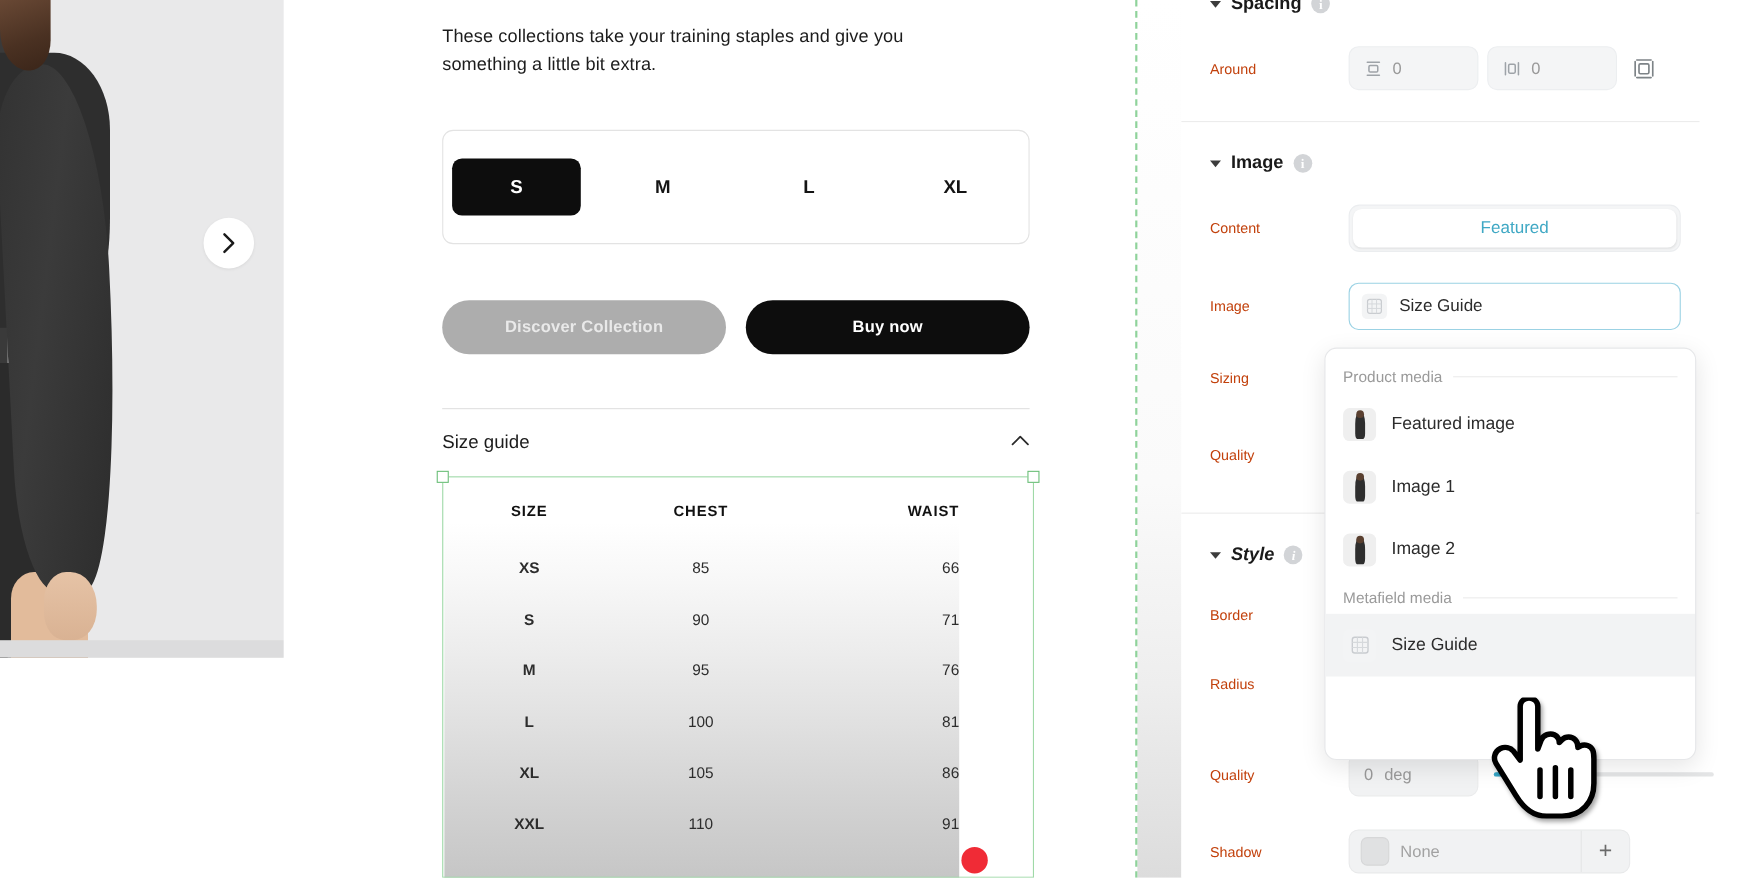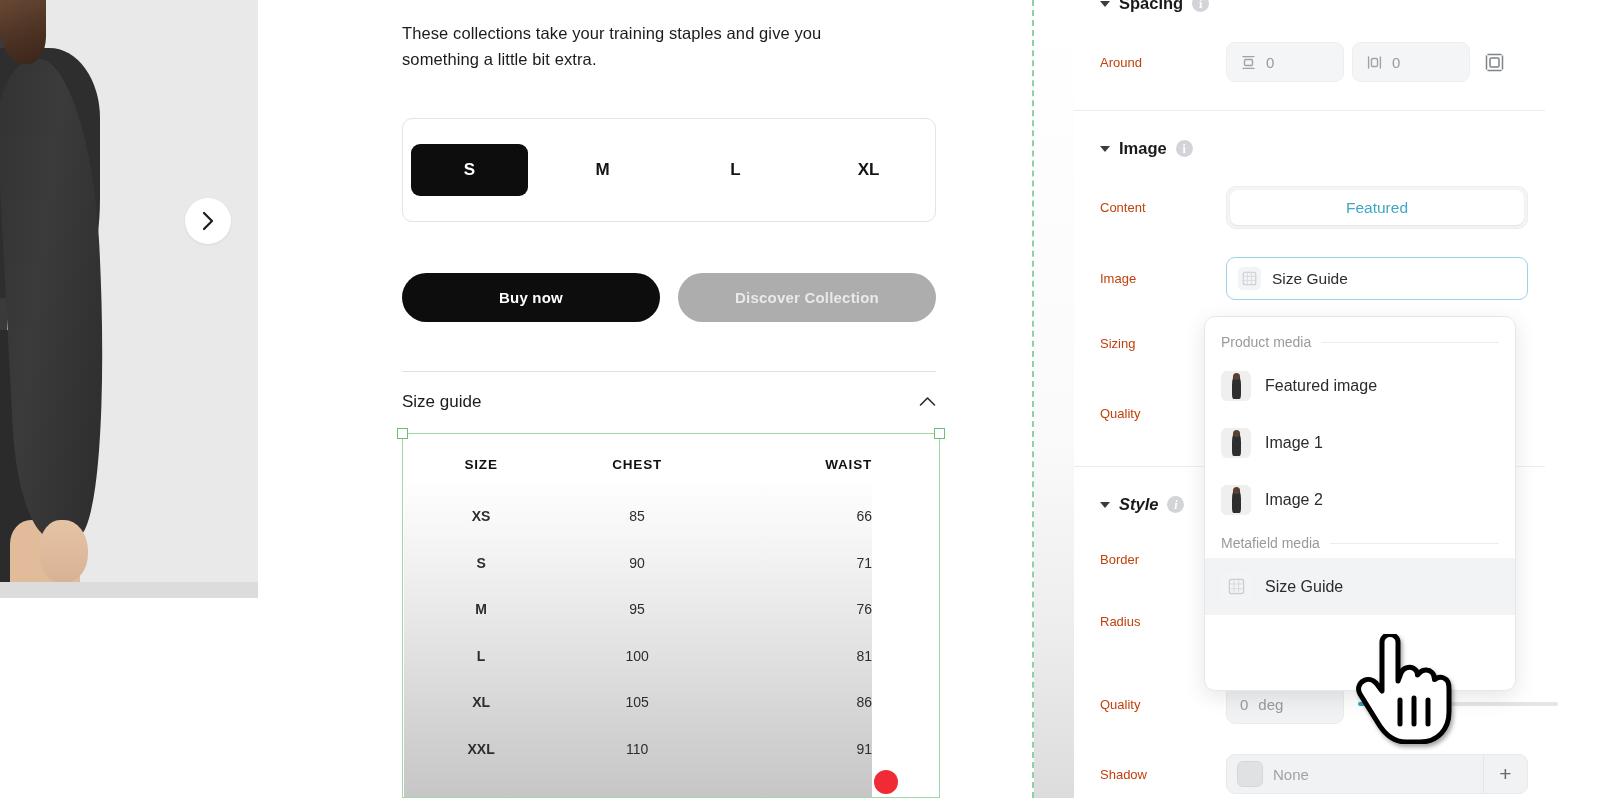--- a/index.html
+++ b/index.html
@@ -213,21 +213,21 @@
   }
 
   .grid-icon {
     width: 23px; height: 23px; border-radius: 5px;
     background: #f3f4f5; display: flex; align-items: center; justify-content: center;
     flex: none;
   }
 
   
   .dropdown {
-    position: absolute; left: 1204px; top: 316px; width: 312px; height: 375px;
+    position: absolute; left: 1204px; top: 316px; width: 338px; height: 375px;
     background: #ffffff; border: 1px solid #e6e7e9; border-radius: 11px;
     box-shadow: 0 6px 22px rgba(0,0,0,.10);
     padding: 10px 0 8px;
     overflow: hidden;
   }
   .dd-group {
     display: flex; align-items: center; gap: 10px;
     padding: 0 16px; height: 30px;
     font-size: 14px; color: #9a9a9a;
   }
@@ -261,21 +261,21 @@
     color: #9a9a9a; font-size: 15px;
   }
   .slider-track {
     position: relative; width: 200px; height: 4px; border-radius: 2px;
     background: #e4e5e6; margin-left: 14px;
   }
   .slider-fill { position: absolute; left: 0; top: 0; height: 4px; width: 58px; border-radius: 2px; background: #36a8c9; }
 
   .shadow-field {
     display: flex; align-items: center;
-    width: 302px; height: 40px;
+    width: 256px; height: 40px;
     background: #f1f2f3; border: 1px solid #e8e9ea; border-radius: 9px;
     overflow: hidden;
   }
   .shadow-swatch {
     width: 26px; height: 26px; margin: 0 10px;
     background: #e0e1e2; border: 1px solid #d6d7d8; border-radius: 6px; flex: none;
   }
   .shadow-val { flex: 1; color: #a2a2a2; font-size: 15px; }
   .shadow-plus {
     width: 44px; height: 100%; display: flex; align-items: center; justify-content: center;
@@ -317,22 +317,22 @@
     <div class="pdp-desc">These collections take your training staples and give you something a little bit extra.</div>
 
     <div class="size-picker">
       <div class="size-opt sel">S</div>
       <div class="size-opt">M</div>
       <div class="size-opt">L</div>
       <div class="size-opt">XL</div>
     </div>
 
     <div class="cta-row">
+      <button class="btn btn-secondary">Discover Collection</button>
       <button class="btn btn-primary">Buy now</button>
-      <button class="btn btn-secondary">Discover Collection</button>
     </div>
 
     <div class="divider"></div>
 
     <div class="sizeguide-head">
       <span class="sizeguide-title">Size guide</span>
       <span class="chev-up">
         <svg width="17" height="11" viewBox="0 0 17 11" fill="none">
           <path d="M1.5 9 L8.5 2 L15.5 9" stroke="#2b2b2b" stroke-width="1.6" stroke-linecap="round" stroke-linejoin="round"></path>
         </svg>

